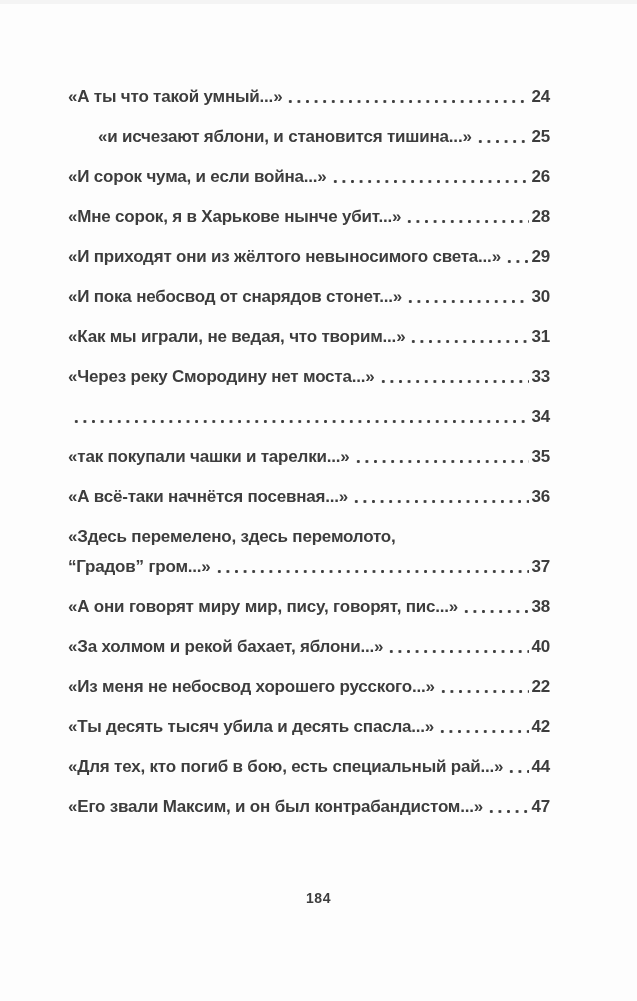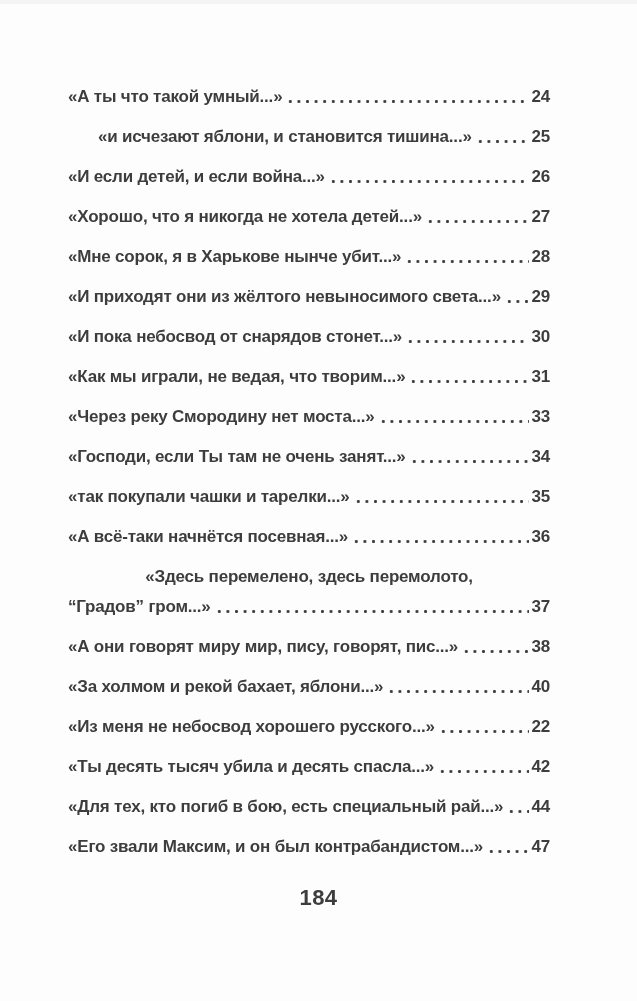--- a/index.html
+++ b/index.html
@@ -25,21 +25,20 @@
     width: 482px;
     font-size: 17px;
     letter-spacing: -0.2px;
   }
   .entry { margin-bottom: 10px; }
   .entry.indent { padding-left: 30px; }
   .preline {
     height: 30px;
     line-height: 30px;
     white-space: nowrap;
-    text-align: center;
   }
   .row {
     display: flex;
     align-items: flex-end;
     height: 30px;
   }
   .title {
     line-height: 30px;
     white-space: nowrap;
     flex: 0 0 auto;
@@ -58,21 +57,21 @@
     line-height: 30px;
     white-space: nowrap;
     flex: 0 0 auto;
   }
   .footer {
     position: absolute;
     top: 882px;
     left: 0;
     width: 100%;
     text-align: center;
-    font-size: 22px;
+    font-size: 14px;
     line-height: 24px;
     letter-spacing: 0.5px;
   }
 </style>
 </head>
 <body>
 
 <div class="page">
   <div class="toc">
       <div class="entry">
@@ -84,34 +83,27 @@
       </div>
       <div class="entry indent">
         <div class="row">
           <span class="title">«и исчезают яблони, и становится тишина...»</span>
           <span class="leader"></span>
           <span class="pagenum">25</span>
         </div>
       </div>
       <div class="entry">
         <div class="row">
-          <span class="title">«И если детей, и если война...»</span>
+          <span class="title">«И сорок чума, и если война...»</span>
           <span class="leader"></span>
           <span class="pagenum">26</span>
         </div>
       </div>
       <div class="entry">
         <div class="row">
-          <span class="title">«Хорошо, что я никогда не хотела детей...»</span>
-          <span class="leader"></span>
-          <span class="pagenum">27</span>
-        </div>
-      </div>
-      <div class="entry">
-        <div class="row">
           <span class="title">«Мне сорок, я в Харькове нынче убит...»</span>
           <span class="leader"></span>
           <span class="pagenum">28</span>
         </div>
       </div>
       <div class="entry">
         <div class="row">
           <span class="title">«И приходят они из жёлтого невыносимого света...»</span>
           <span class="leader"></span>
           <span class="pagenum">29</span>
@@ -133,21 +125,20 @@
       </div>
       <div class="entry">
         <div class="row">
           <span class="title">«Через реку Смородину нет моста...»</span>
           <span class="leader"></span>
           <span class="pagenum">33</span>
         </div>
       </div>
       <div class="entry">
         <div class="row">
-          <span class="title">«Господи, если Ты там не очень занят...»</span>
           <span class="leader"></span>
           <span class="pagenum">34</span>
         </div>
       </div>
       <div class="entry">
         <div class="row">
           <span class="title">«так покупали чашки и тарелки...»</span>
           <span class="leader"></span>
           <span class="pagenum">35</span>
         </div>

